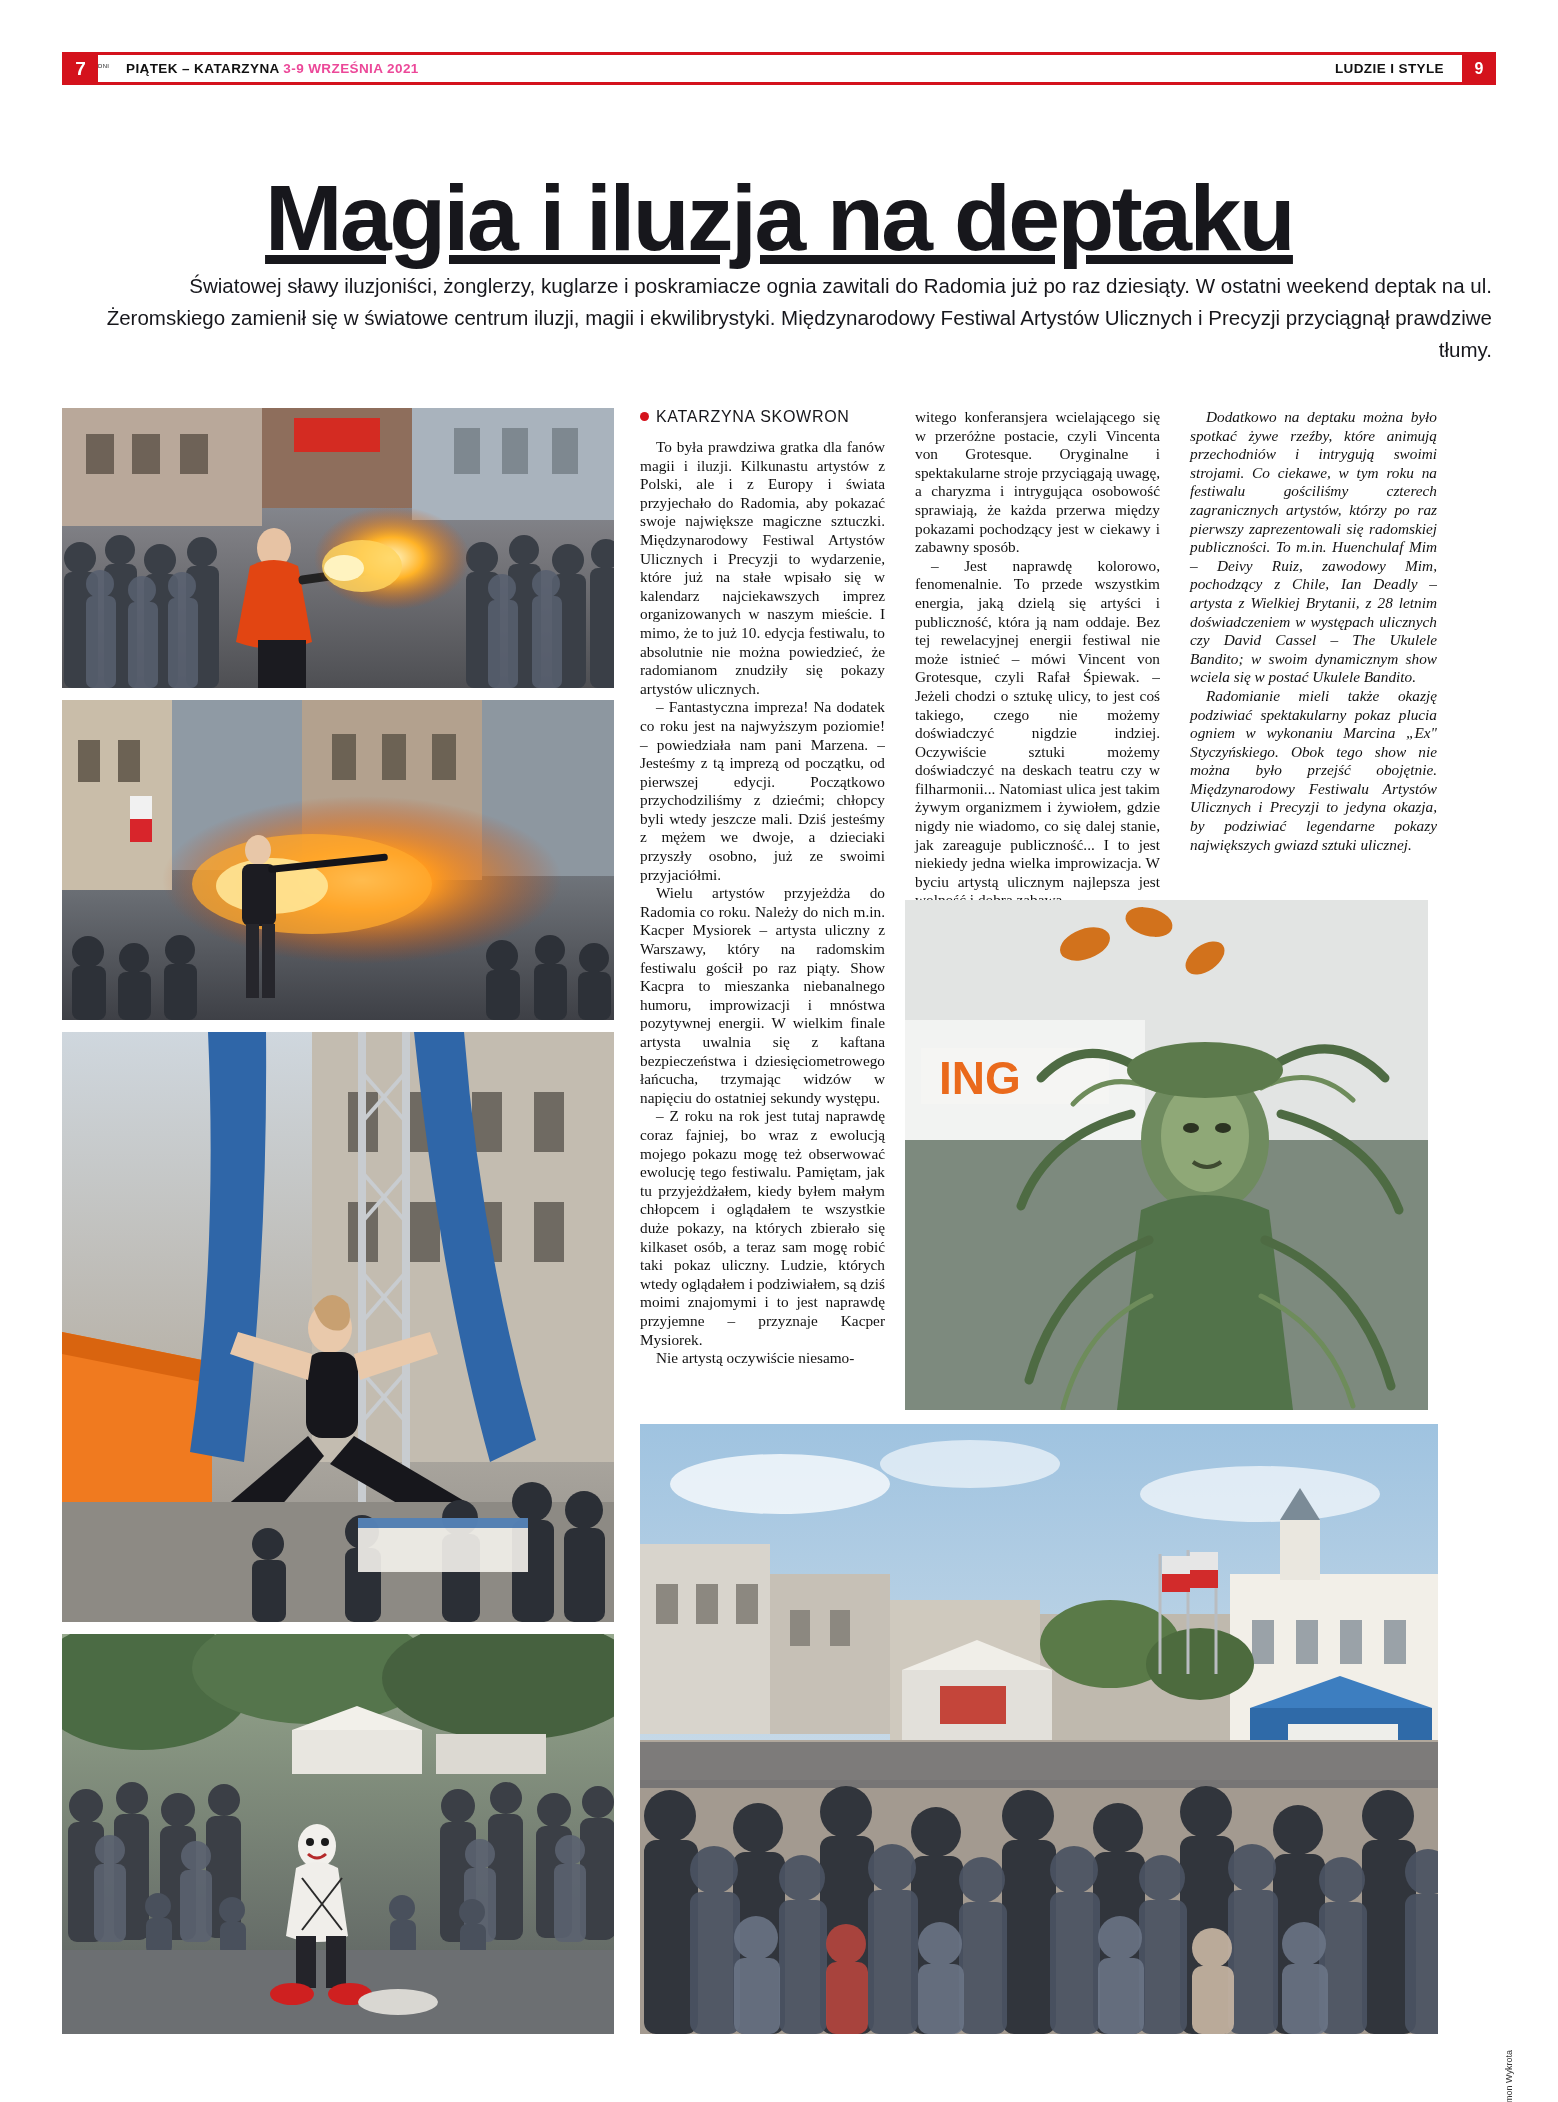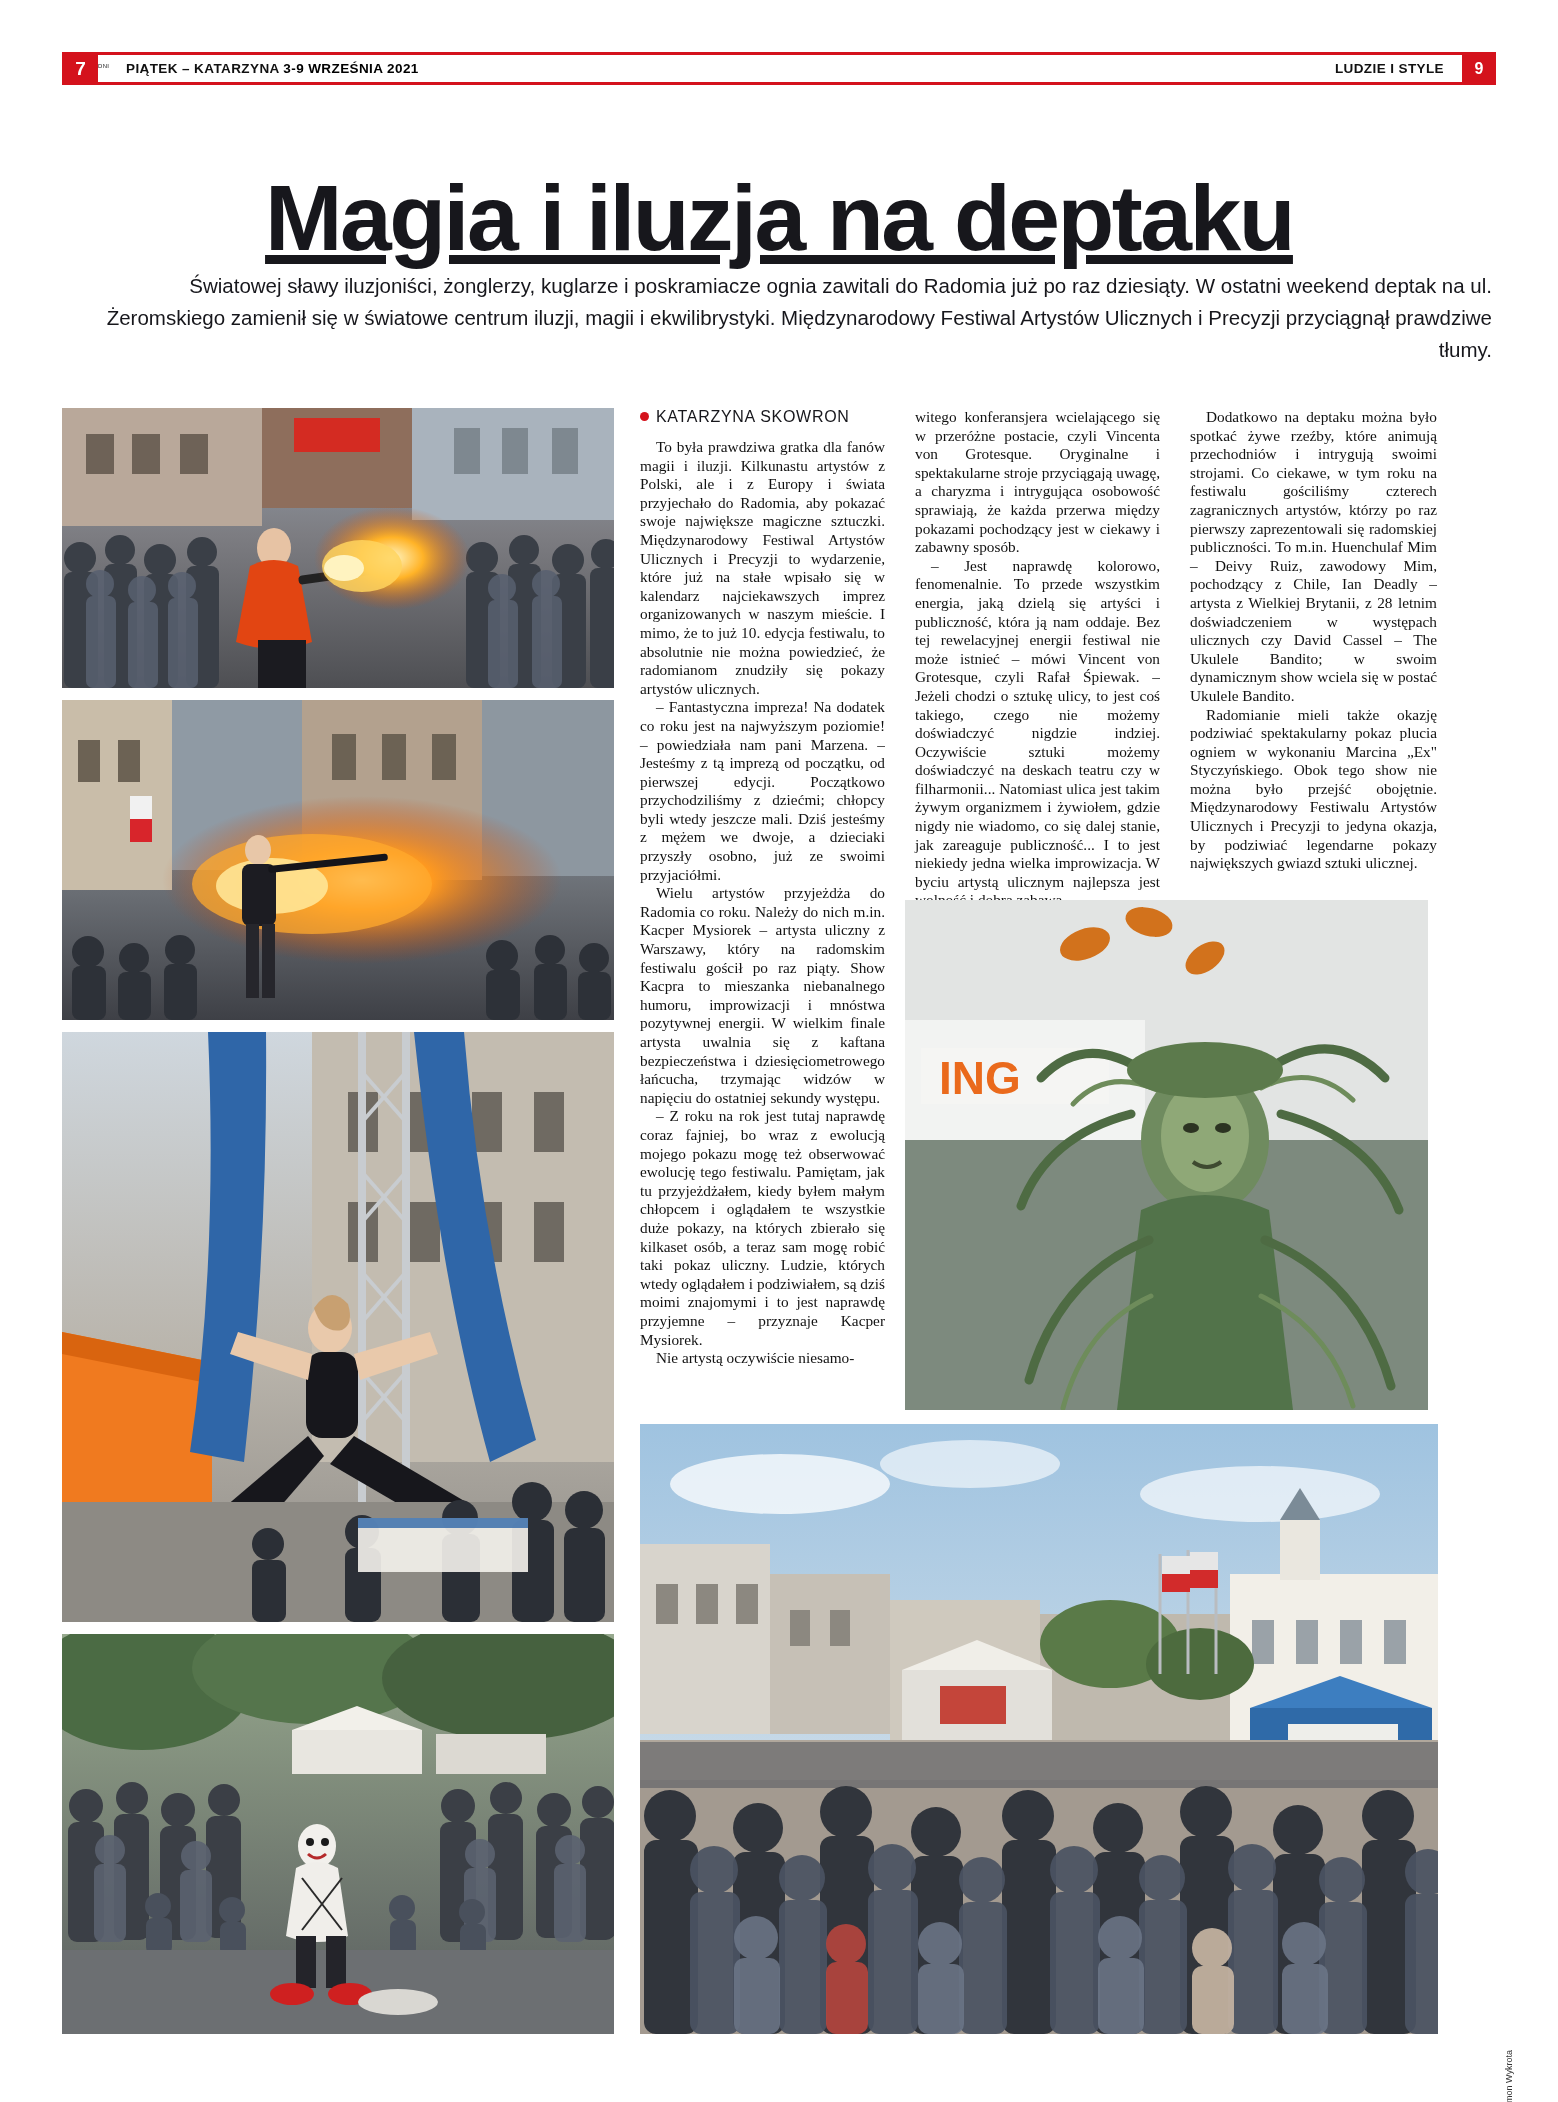--- a/index.html
+++ b/index.html
@@ -75,21 +75,21 @@
     position: absolute;
     left: 64px;
     top: 9px;
     font-family: "Liberation Sans", sans-serif;
     font-weight: bold;
     font-size: 13.5px;
     letter-spacing: 0.4px;
     color: #111;
   }
   .masthead-date .red {
-    color: #000000;
+    color: #ec4899;
     text-align: right;
   }
   .masthead-section {
     position: absolute;
     right: 52px;
     top: 9px;
     font-family: "Liberation Sans", sans-serif;
     font-weight: bold;
     font-size: 13.5px;
     letter-spacing: 0.4px;
@@ -176,21 +176,21 @@
     width: 9px;
     height: 9px;
     border-radius: 50%;
     background: #d4121c;
     margin-right: 7px;
     vertical-align: 1px;
   }
 
   #col2 { left: 640px; top: 438px; width: 245px; }
   #col3 { left: 915px; top: 408px; width: 245px; }
-  #col4 { left: 1190px; top: 408px; width: 247px; }
+  #col4 { left: 1190px; top: 408px; width: 247px; font-style: italic; }
 
   
   .photo {
     position: absolute;
     overflow: hidden;
     background: #d8d8d8;
   }
   .photo .sky      { position: absolute; left: 0; top: 0; width: 100%; height: 100%; }
   .credit {
     position: absolute;

